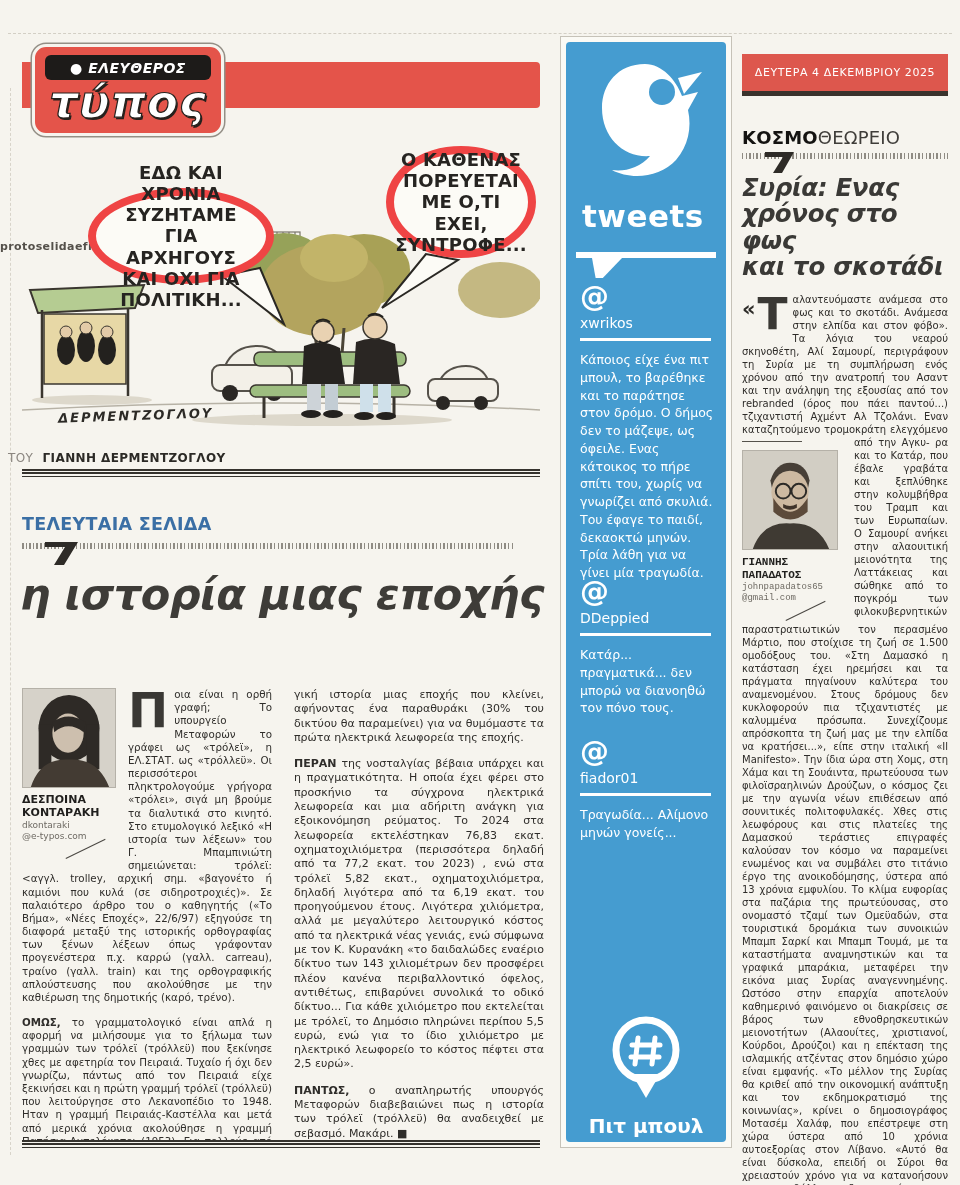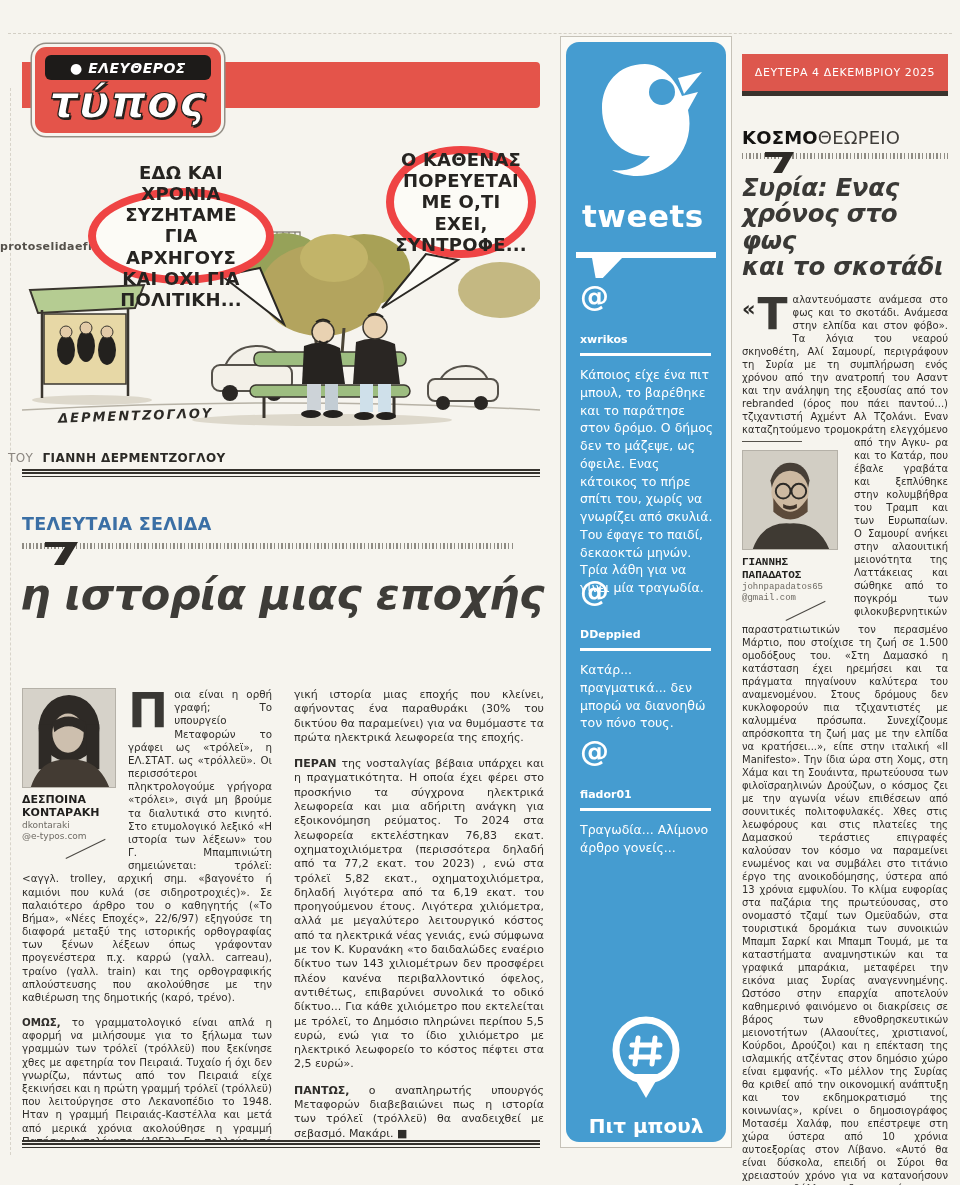--- a/index.html
+++ b/index.html
@@ -59,30 +59,30 @@
   .dropcap { float:left; font-size:48px; font-weight:bold; line-height:.8; color:#3a3834; margin:3px 6px 0 0; }
   .author-block { float:left; width:96px; margin:0 10px 4px 0; }
   .portrait { display:block; width:94px; height:100px; border:1px solid #b5b1a8; background:#dcd8d0; }
   .a-name { font-weight:bold; font-size:11px; line-height:1.18; margin-top:6px; color:#1f1e1c; text-align:left; }
   .a-mail { font-size:9px; color:#6e6a63; line-height:1.25; text-align:left; }
   .slash { width:44px; border-top:1.5px solid #4a4742; transform:rotate(-26deg); transform-origin:left bottom; margin:16px 0 0 44px; }
 
   
   .tweets-frame { position:absolute; left:560px; top:36px; width:172px; height:1112px;
     border:1px solid #c6c2b8; background:#fbfaf5; }
-  .tweets-col { position:absolute; left:5px; top:5px; width:160px; height:1100px; background:#459cd0; border-radius:13px; }
+  .tweets-col { position:absolute; left:5px; top:5px; width:160px; height:1100px; background:#459cd0; border-radius:4px; }
   .bird { position:absolute; top:16px; left:50%; transform:translateX(-50%); }
   .tweets-label { position:absolute; top:156px; left:16px; font-size:31px; font-weight:bold; color:#fff; letter-spacing:.5px; }
   .tweets-rule { position:absolute; top:210px; left:10px; width:140px; height:6px; background:#fff; }
   .tweets-rule .notch { position:absolute; left:16px; top:6px; width:30px; height:20px; background:#fff;
     clip-path:polygon(0 0,100% 0,36% 100%,12% 100%); }
   .tweet { position:absolute; left:14px; width:134px; color:#fff; }
   .tweet-1 { top:240px; } .tweet-2 { top:535px; } .tweet-3 { top:695px; }
   .tweet .at { font-size:29px; font-weight:bold; line-height:1; }
-  .tweet .handle { font-size:11px; font-weight:bold; margin-top:22px; }
+  .tweet .handle { font-size:14px; font-weight:normal; margin-top:4px; }
   .tweet .t-rule { height:3px; background:#fff; margin:7px 0 10px; width:98%; }
   .tweet .t-text { font-size:12.5px; line-height:1.42; }
   .pin-block { position:absolute; top:972px; left:0; width:100%; text-align:center; color:#fff; }
   .pin-label { font-size:20px; font-weight:bold; margin-top:4px; }
 
   
   .kosmo { position:absolute; left:742px; top:54px; width:206px; }
   .date-box { height:37px; background:#dd574d; color:#fff; font-size:11px; letter-spacing:.6px;
     display:flex; align-items:center; justify-content:center; }
   .date-underbar { height:5px; background:#3a332d; }
@@ -262,21 +262,21 @@
       <div class="tweet tweet-2">
         <div class="at">@</div>
         <div class="handle">DDeppied</div>
         <div class="t-rule"></div>
         <div class="t-text">Κατάρ... πραγματικά... δεν μπορώ να διανοηθώ τον πόνο τους.</div>
       </div>
       <div class="tweet tweet-3">
         <div class="at">@</div>
         <div class="handle">fiador01</div>
         <div class="t-rule"></div>
-        <div class="t-text">Τραγωδία... Αλίμονο άρθρο γονείς...</div>
+        <div class="t-text">Τραγωδία... Αλίμονο μηνών γονείς...</div>
       </div>
 
       <div class="pin-block">
         <svg width="84" height="92" viewBox="0 0 84 92">
           <circle cx="42" cy="36" r="30" fill="none" stroke="#fff" stroke-width="7"></circle>
           <polygon points="28,60 56,60 42,84" fill="#fff"></polygon>
           <g stroke="#fff" stroke-width="5" stroke-linecap="round">
             <line x1="34" y1="24" x2="31" y2="50"></line>
               <line x1="51" y1="24" x2="48" y2="50"></line>
             <line x1="28" y1="31" x2="56" y2="31"></line>

